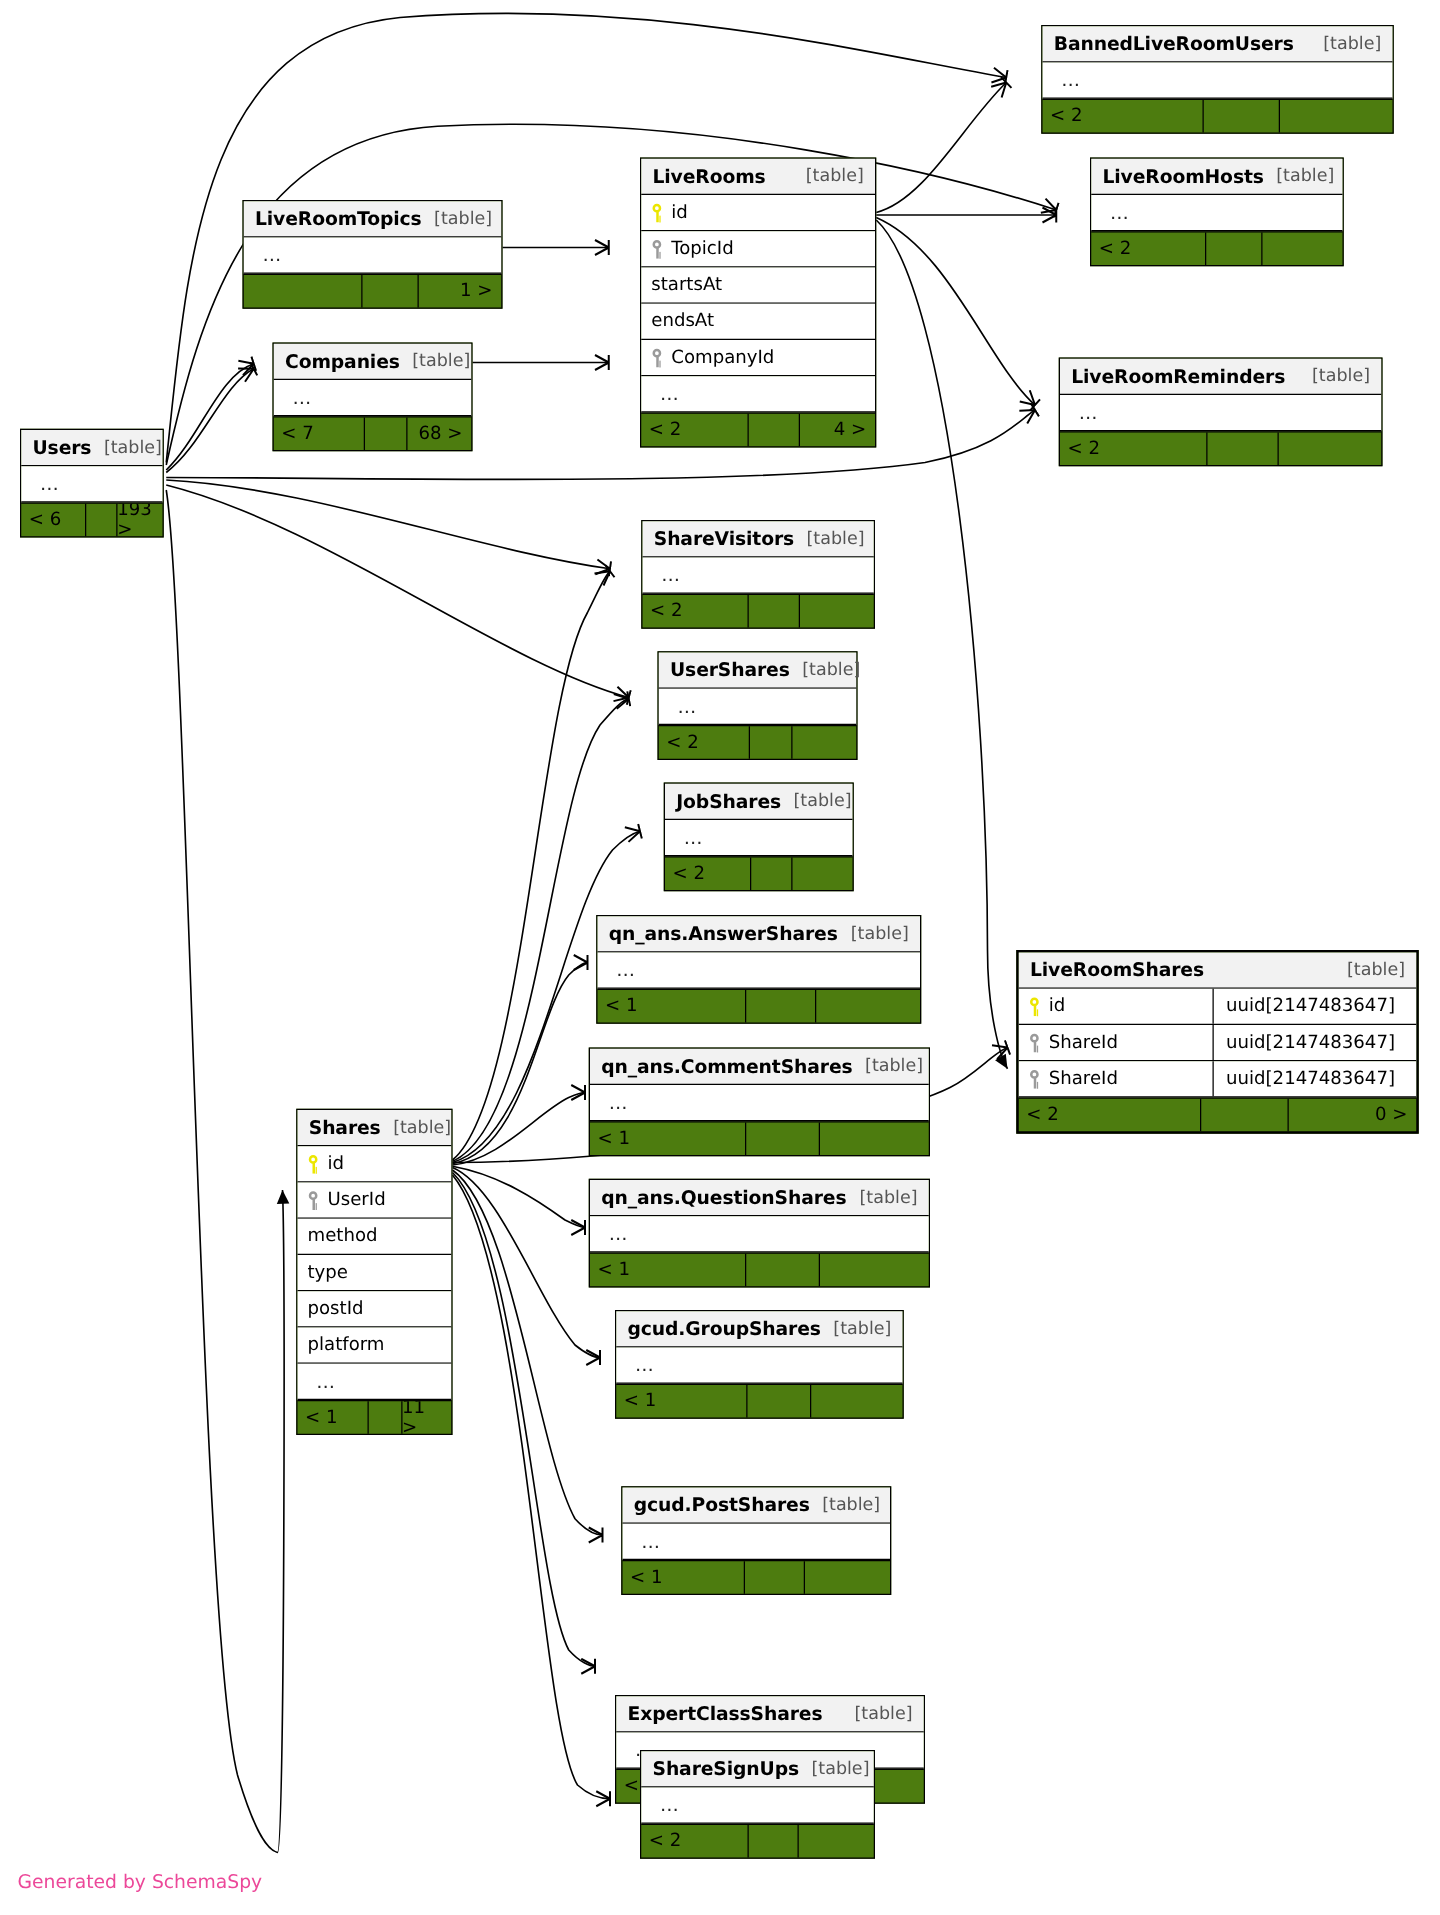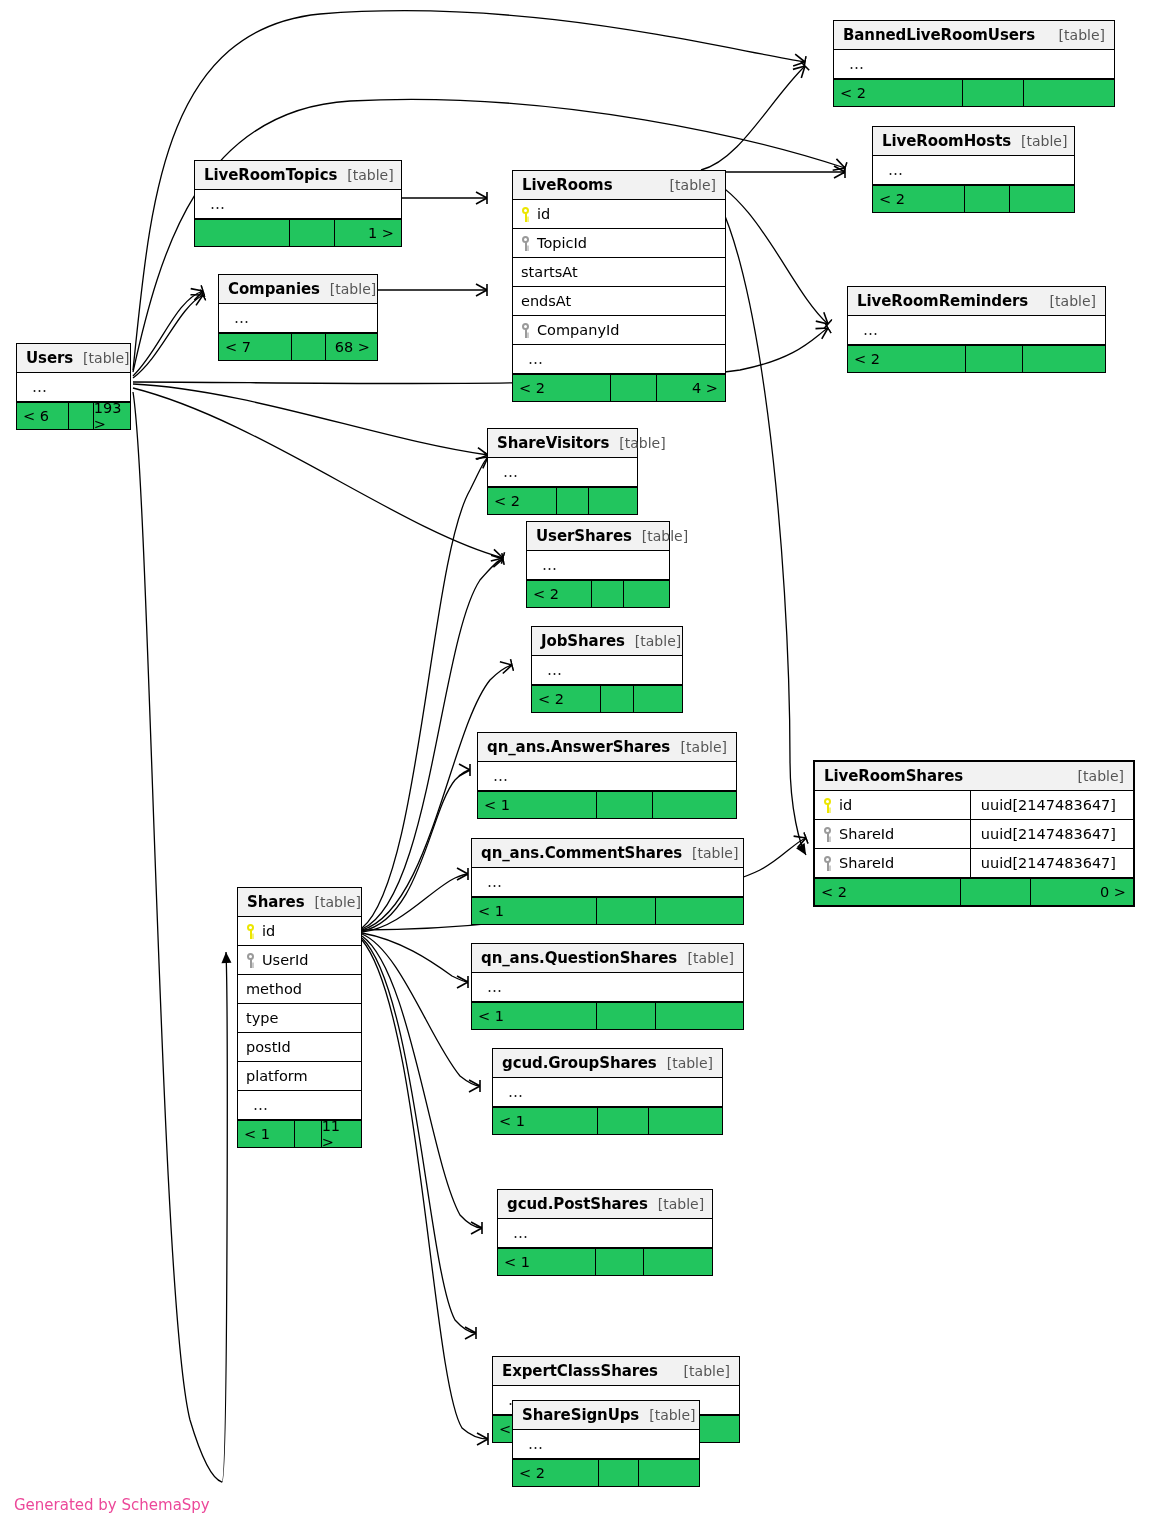--- a/index.html
+++ b/index.html
@@ -16,21 +16,21 @@
   }
   #edges{
     position:absolute;
     left:0;top:0;
     width:1152px;height:1532px;
     pointer-events:none;
   }
   .tbl{
     position:absolute;
     box-sizing:border-box;
-    background:#22c55e;
+    background:#4d7c0f;
     border:1px solid #000000;
     z-index:5;
   }
   .tbl.focus{border:2px solid #000000;}
   .thead{
     box-sizing:border-box;
     background:#f2f2f2;
     border-bottom:1px solid #000;
     height:29px;
     display:flex;
@@ -224,21 +224,21 @@
         <div class="cname">
           <span class="dots">…</span>
         </div>
       </div>
       <div class="tfoot">
         <div class="fL"></div>
         <div class="fM"></div>
         <div class="fR">1 &gt;</div>
       </div>
     </div>
-    <div class="tbl" style="left: 512px; top: 126px; width: 214px; margin-top: 44px;">
+    <div class="tbl" style="left: 512px; top: 126px; width: 189px;">
       <div class="thead">
         <span class="tname">LiveRooms</span>
         <span class="ttag">[table]</span>
       </div>
       <div class="trow">
         <div class="cname">
           <span class="key pk"></span>
           <span>id</span>
         </div>
       </div>
@@ -316,37 +316,37 @@
         <div class="cname">
           <span class="dots">…</span>
         </div>
       </div>
       <div class="tfoot">
         <div class="fL">&lt; 6</div>
         <div class="fM"></div>
         <div class="fR">193 &gt;</div>
       </div>
     </div>
-    <div class="tbl" style="left: 487px; top: 416px; width: 151px; margin-top: 12px;">
+    <div class="tbl" style="left: 513px; top: 416px; width: 187px;">
       <div class="thead">
         <span class="tname">ShareVisitors</span>
         <span class="ttag">[table]</span>
       </div>
       <div class="trow">
         <div class="cname">
           <span class="dots">…</span>
         </div>
       </div>
       <div class="tfoot">
         <div class="fL">&lt; 2</div>
         <div class="fM"></div>
         <div class="fR"></div>
       </div>
     </div>
-    <div class="tbl" style="left: 526px; top: 521px; width: 144px;">
+    <div class="tbl" style="left: 526px; top: 521px; width: 160px;">
       <div class="thead">
         <span class="tname">UserShares</span>
         <span class="ttag">[table]</span>
       </div>
       <div class="trow">
         <div class="cname">
           <span class="dots">…</span>
         </div>
       </div>
       <div class="tfoot">

